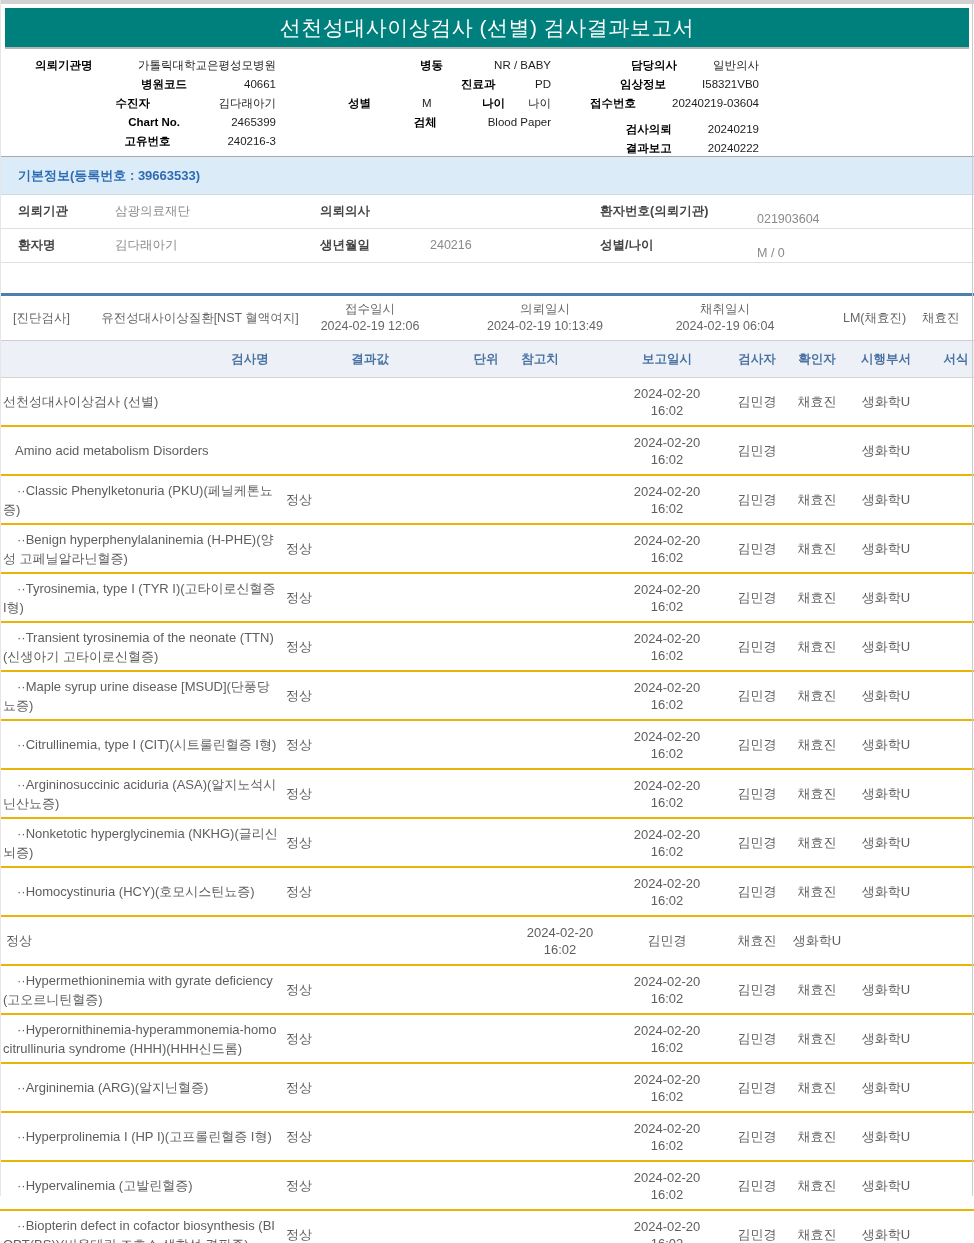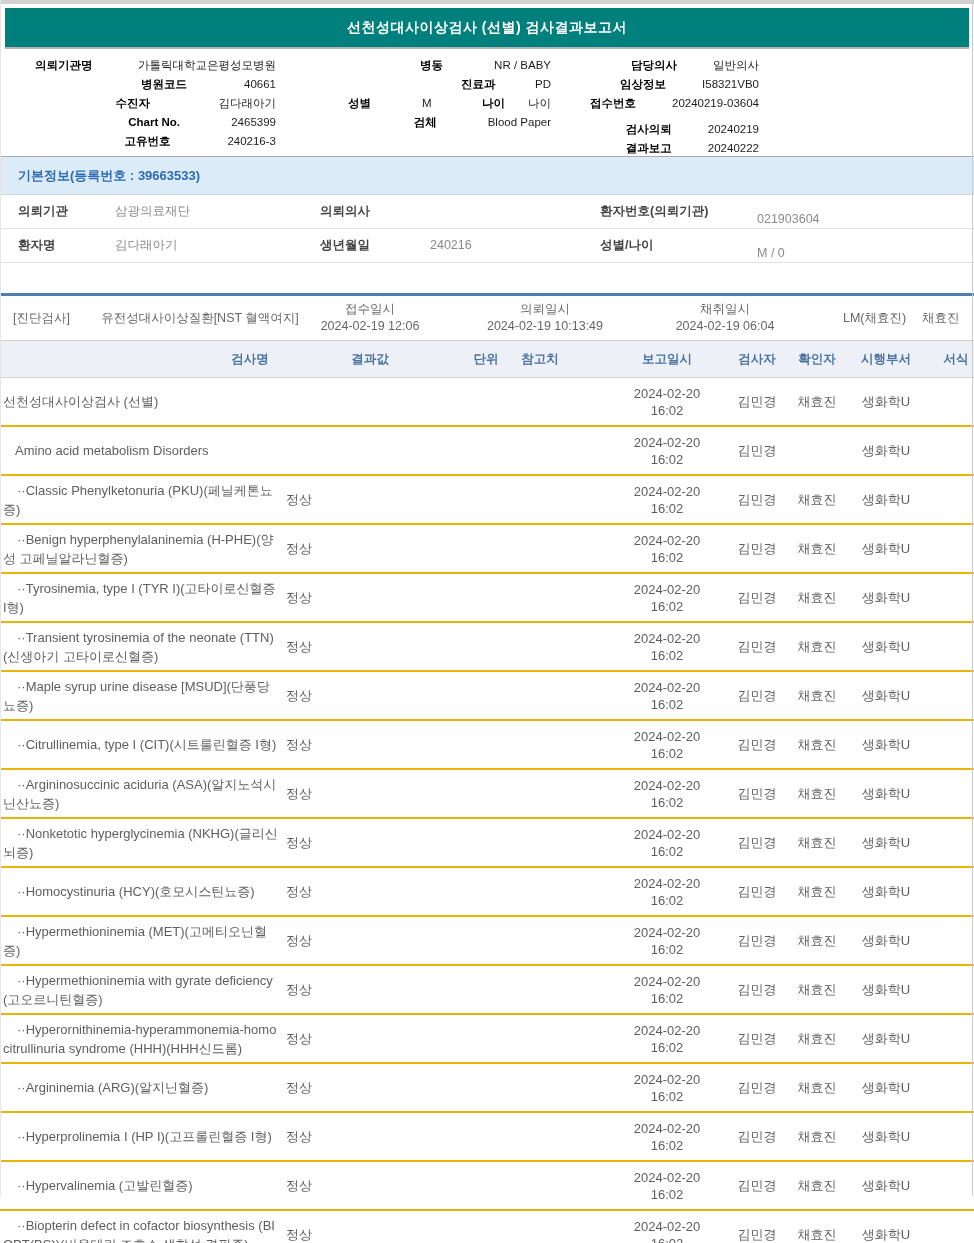--- a/index.html
+++ b/index.html
@@ -3,21 +3,21 @@
 <meta charset="utf-8">
 <style>
   html,body{margin:0;padding:0;background:#fff;}
   .page{position:relative;width:974px;height:1243px;background:#fff;overflow:hidden;
         font-family:"Liberation Sans",sans-serif;color:#333;}
   .edge{position:absolute;top:0;width:1px;height:1196px;background:#ccc;z-index:5;}
   .edge.l{left:0;background:#e6e6e6;}
   .edge.r{right:1px;}
   .topbar{height:4px;background:#d2d2d2;}
   .banner{margin:4px 5px 0;height:39px;background:#00807d;border-bottom:2px solid #b5b5b5;text-align:center;}
-  .banner span{color:#fff;font-weight:bold;font-size:14px;line-height:39px;letter-spacing:0.5px;}
+  .banner span{color:#fff;font-weight:normal;font-size:21px;line-height:39px;letter-spacing:0.5px;}
   
   .meta{position:relative;height:107px;font-size:11.5px;}
   .meta-col{position:absolute;top:7px;}
   .meta-col.c1{left:35px;} .meta-col.c2{left:348px;} .meta-col.c3{left:590px;}
   .mrow{display:flex;height:19px;line-height:19px;white-space:nowrap;justify-content:flex-end;}
   .mlabel{font-weight:bold;color:#000;}
   .mvalue{color:#1d1d1d;}
   .c1 .mlabel{width:103px;} .c2 .mlabel{width:74px;} .c3 .mlabel{width:82px;}
   .c2 .mvalue.w{min-width:60px;}
   .mlabel2{font-weight:bold;color:#000;width:46px;}
@@ -352,21 +352,20 @@
       <div class="c-date">2024-02-20</div>
       <div class="c-time">16:02</div>
     </div>
     <div class="c-tester">김민경</div>
     <div class="c-checker">채효진</div>
     <div class="c-dept">생화학U</div>
     <div class="c-format"></div>
   </div>
 
   <div class="trow row-l2">
-    <div class="c-name">··Hypermethioninemia (MET)(고메티오닌혈증)</div>
     <div class="c-result">정상</div>
     <div class="c-unit"></div>
     <div class="c-ref"></div>
     <div class="c-date-wrap">
       <div class="c-date">2024-02-20</div>
       <div class="c-time">16:02</div>
     </div>
     <div class="c-tester">김민경</div>
     <div class="c-checker">채효진</div>
     <div class="c-dept">생화학U</div>

